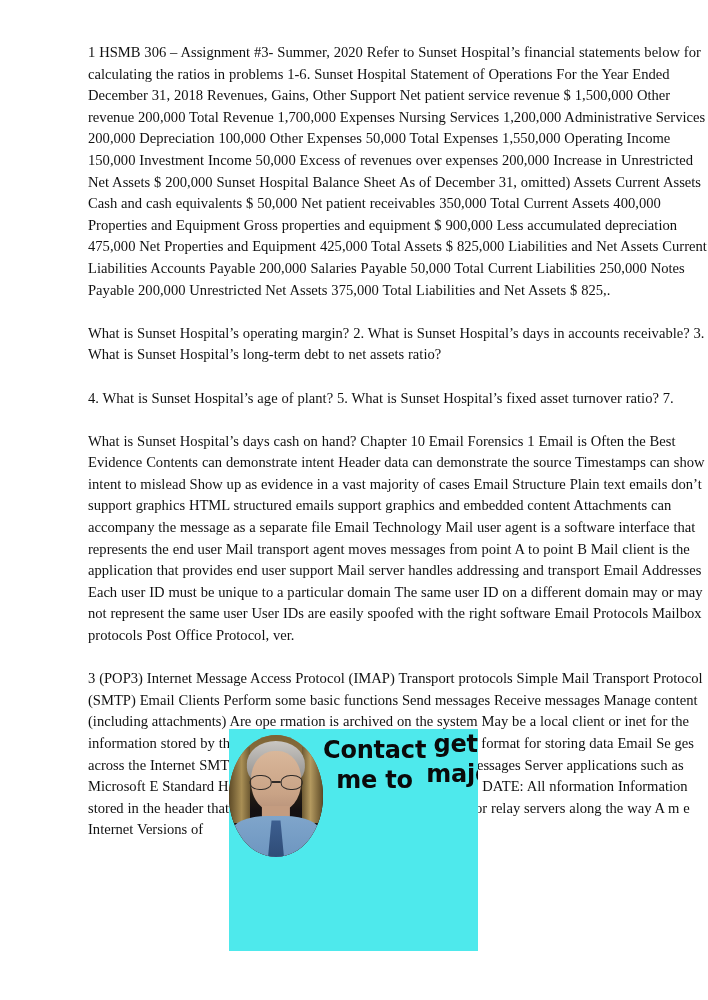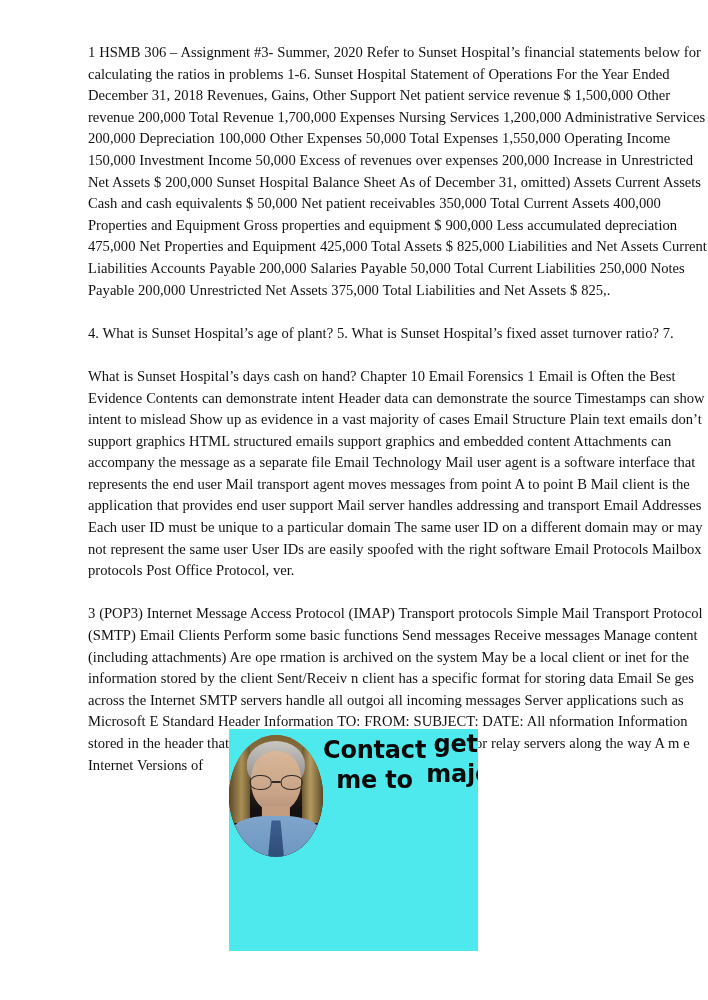--- a/index.html
+++ b/index.html
@@ -187,20 +187,21 @@
     letter-spacing: -0.3px;
   }
 </style>
 </head>
 <body>
 
 <div class="page">
 
   <div class="doc-body">
     <p class="para">1 HSMB 306 – Assignment #3- Summer, 2020 Refer to Sunset Hospital’s financial statements below for calculating the ratios in problems 1-6. Sunset Hospital Statement of Operations For the Year Ended December 31, 2018 Revenues, Gains, Other Support Net patient service revenue $ 1,500,000 Other revenue 200,000 Total Revenue 1,700,000 Expenses Nursing Services 1,200,000 Administrative Services 200,000 Depreciation 100,000 Other Expenses 50,000 Total Expenses 1,550,000 Operating Income 150,000 Investment Income 50,000 Excess of revenues over expenses 200,000 Increase in Unrestricted Net Assets $ 200,000 Sunset Hospital Balance Sheet As of December 31, omitted) Assets Current Assets Cash and cash equivalents $ 50,000 Net patient receivables 350,000 Total Current Assets 400,000 Properties and Equipment Gross properties and equipment $ 900,000 Less accumulated depreciation 475,000 Net Properties and Equipment 425,000 Total Assets $ 825,000 Liabilities and Net Assets Current Liabilities Accounts Payable 200,000 Salaries Payable 50,000 Total Current Liabilities 250,000 Notes Payable 200,000 Unrestricted Net Assets 375,000 Total Liabilities and Net Assets $ 825,.</p>
+    <p class="para">What is Sunset Hospital’s operating margin? 2. What is Sunset Hospital’s days in accounts receivable? 3. What is Sunset Hospital’s long-term debt to net assets ratio?</p>
     <p class="para">4. What is Sunset Hospital’s age of plant? 5. What is Sunset Hospital’s fixed asset turnover ratio? 7.</p>
     <p class="para">What is Sunset Hospital’s days cash on hand? Chapter 10 Email Forensics 1 Email is Often the Best Evidence Contents can demonstrate intent Header data can demonstrate the source Timestamps can show intent to mislead Show up as evidence in a vast majority of cases Email Structure Plain text emails don’t support graphics HTML structured emails support graphics and embedded content Attachments can accompany the message as a separate file Email Technology Mail user agent is a software interface that represents the end user Mail transport agent moves messages from point A to point B Mail client is the application that provides end user support Mail server handles addressing and transport Email Addresses Each user ID must be unique to a particular domain The same user ID on a different domain may or may not represent the same user User IDs are easily spoofed with the right software Email Protocols Mailbox protocols Post Office Protocol, ver.</p>
     <p class="para">3 (POP3) Internet Message Access Protocol (IMAP) Transport protocols Simple Mail Transport Protocol (SMTP) Email Clients Perform some basic functions Send messages Receive messages Manage content (including attachments) Are ope rmation is archived on the system May be a local client or inet for the information stored by the client Sent/Receiv n client has a specific format for storing data Email Se ges across the Internet SMTP servers handle all outgoi all incoming messages Server applications such as Microsoft E Standard Header Information TO: FROM: SUBJECT: DATE: All nformation Information stored in the header that includes: Time/D ay Server information for relay servers along the way A m e Internet Versions of</p>
   </div>
 
   <div class="contact-overlay">
     <div class="avatar">
       <div class="photo-bg"></div>
       <div class="frame-left"></div>
       <div class="frame-right"></div>

